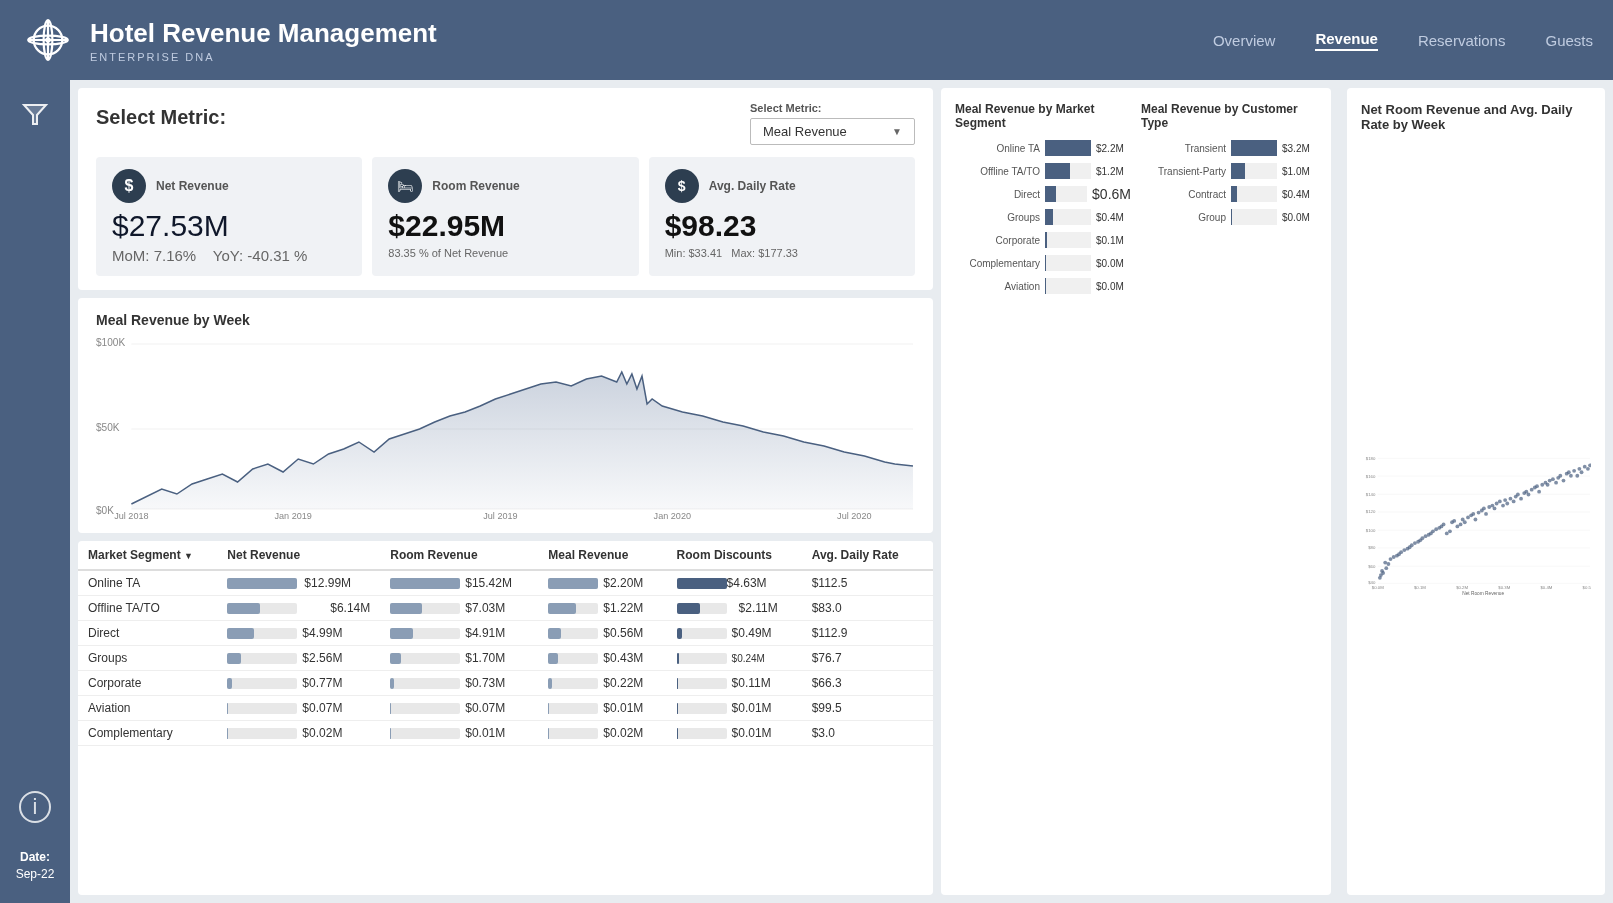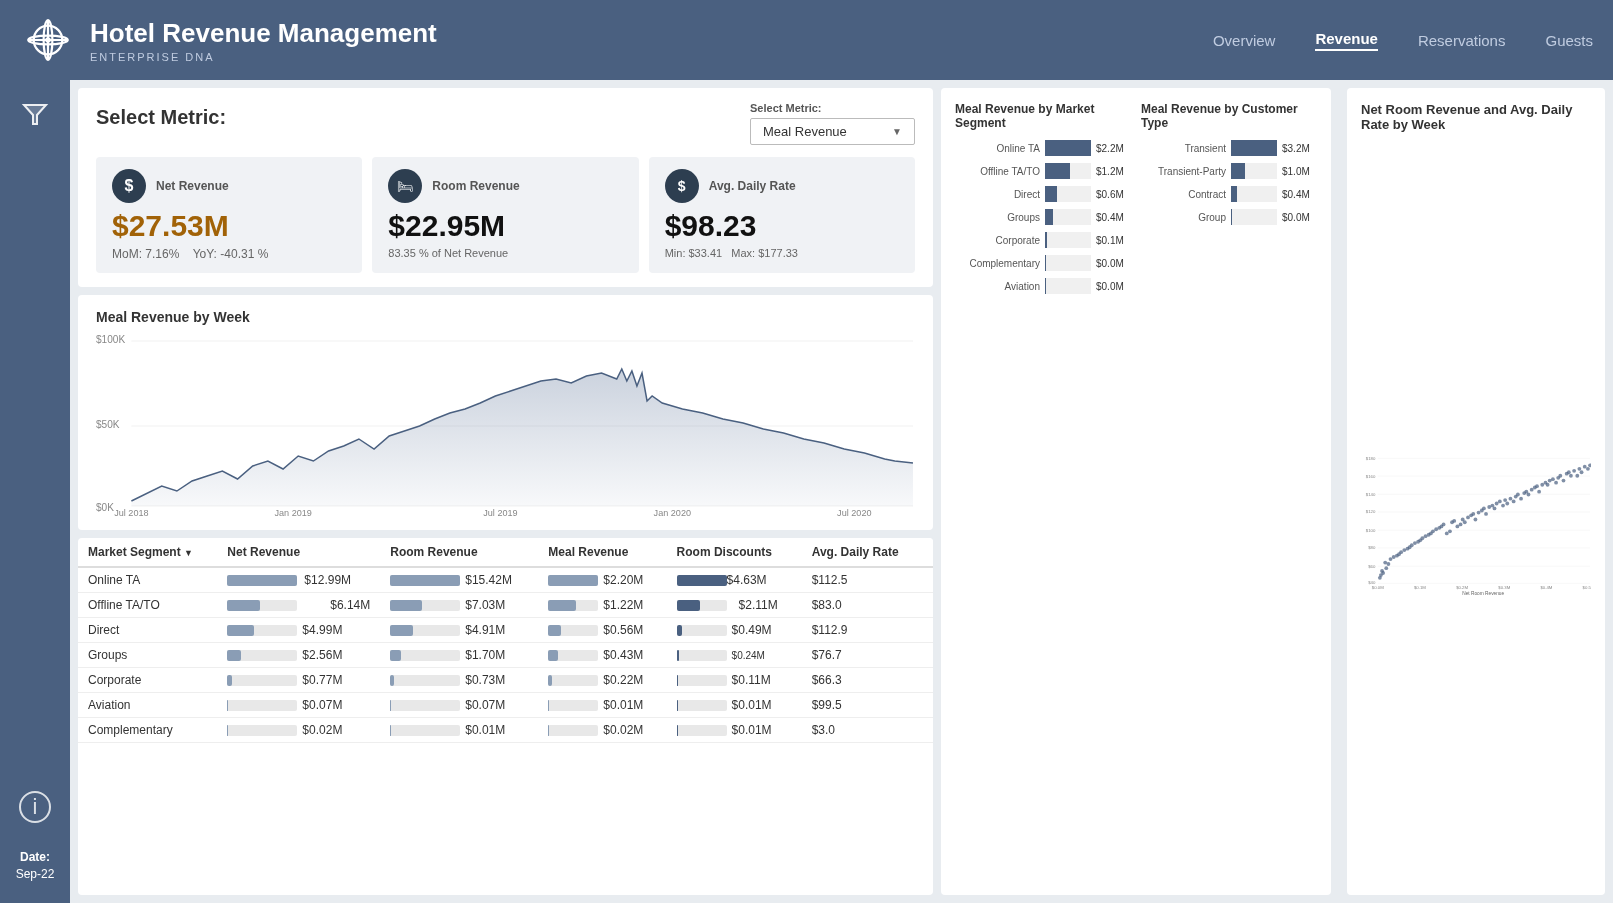--- a/index.html
+++ b/index.html
@@ -64,22 +64,22 @@
         </div>
       </div>
 
       <div style="display:flex; gap:10px;">
 
         <div style="background:#f0f2f5; border-radius:4px; padding:12px 16px; flex:1;">
           <div style="display:flex; align-items:center; gap:10px; margin-bottom:6px;">
             <div style="width:34px; height:34px; border-radius:50%; background:#2d3e50; display:flex; align-items:center; justify-content:center; color:white; font-size:16px; font-weight:700;">$</div>
             <div style="font-size:12px; font-weight:600; color:#555;">Net Revenue</div>
           </div>
-          <div style="font-size:30px; font-weight:700; color:#a16207;">$27.53M</div>
-          <div style="font-size:12px; color:#666; margin-top:4px;">MoM: 7.16%&nbsp;&nbsp;&nbsp;&nbsp;YoY: -40.31 %</div>
+          <div style="font-size:30px; font-weight:400; color:#0f172a;">$27.53M</div>
+          <div style="font-size:15px; color:#666; margin-top:4px;">MoM: 7.16%&nbsp;&nbsp;&nbsp;&nbsp;YoY: -40.31 %</div>
         </div>
 
         <div style="background:#f0f2f5; border-radius:4px; padding:12px 16px; flex:1;">
           <div style="display:flex; align-items:center; gap:10px; margin-bottom:6px;">
             <div style="width:34px; height:34px; border-radius:50%; background:#2d3e50; display:flex; align-items:center; justify-content:center; color:white; font-size:13px;">🛏</div>
             <div style="font-size:12px; font-weight:600; color:#555;">Room Revenue</div>
           </div>
           <div style="font-size:30px; font-weight:700; color:#111;">$22.95M</div>
           <div style="font-size:11px; color:#666; margin-top:4px;">83.35 % of Net Revenue</div>
         </div>
@@ -420,21 +420,21 @@
     <div style="flex:1; height:16px; background:#f0f0f0; position:relative;">
       <div style="width:55%; height:100%; background:#4a6080;"></div>
     </div>
     <div style="font-size:10px; color:#333; min-width:35px;">$1.2M</div>
   </div>
               <div style="display: flex; align-items: center; gap: 5px; margin-bottom: 7px;">
     <div style="width:85px; text-align:right; font-size:10px; color:#555; white-space:nowrap;">Direct</div>
     <div style="flex:1; height:16px; background:#f0f0f0; position:relative;">
       <div style="width:27%; height:100%; background:#4a6080;"></div>
     </div>
-    <div style="font-size:10px; color:#333; min-width:35px;">$0.6M</div>
+    <div style="font-size:14px; color:#333; min-width:35px;">$0.6M</div>
   </div>
               <div style="display: flex; align-items: center; gap: 5px; margin-bottom: 7px;">
     <div style="width:85px; text-align:right; font-size:10px; color:#555; white-space:nowrap;">Groups</div>
     <div style="flex:1; height:16px; background:#f0f0f0; position:relative;">
       <div style="width:18%; height:100%; background:#4a6080;"></div>
     </div>
     <div style="font-size:10px; color:#333; min-width:35px;">$0.4M</div>
   </div>
               <div style="display: flex; align-items: center; gap: 5px; margin-bottom: 7px;">
     <div style="width:85px; text-align:right; font-size:10px; color:#555; white-space:nowrap;">Corporate</div>

